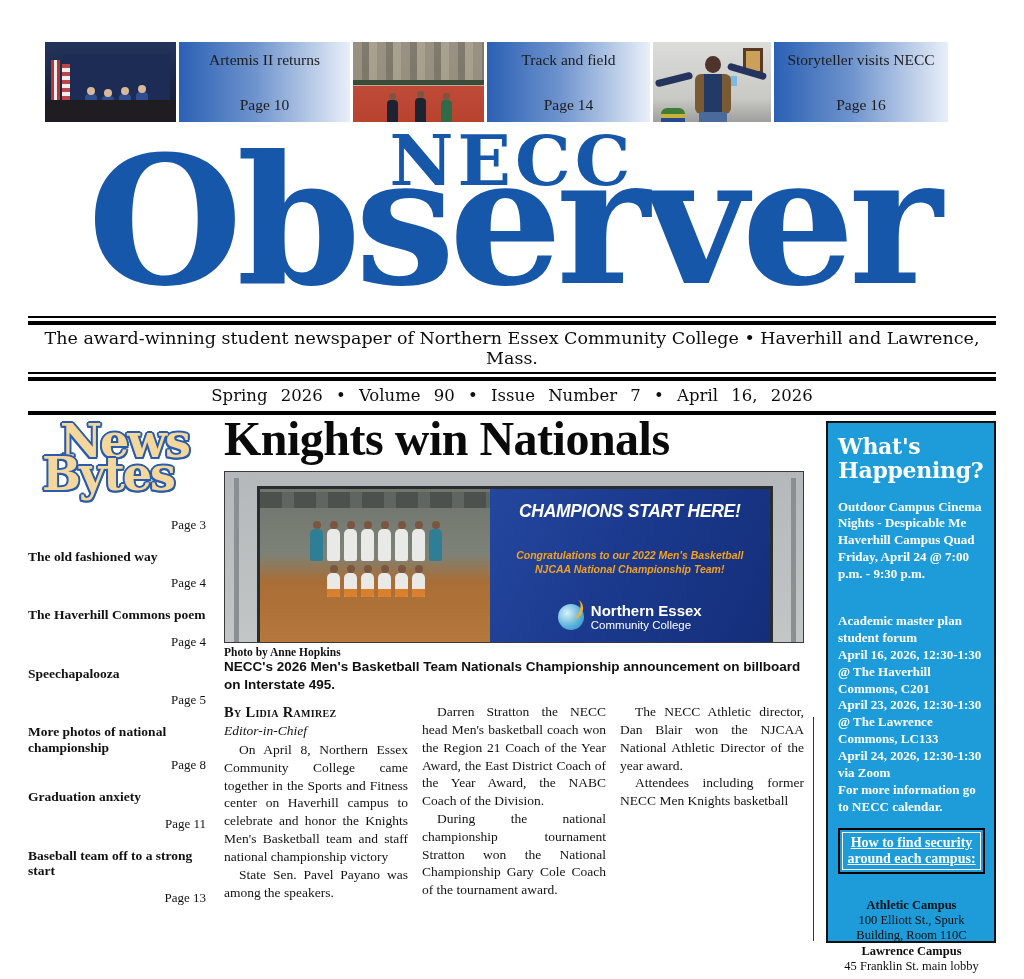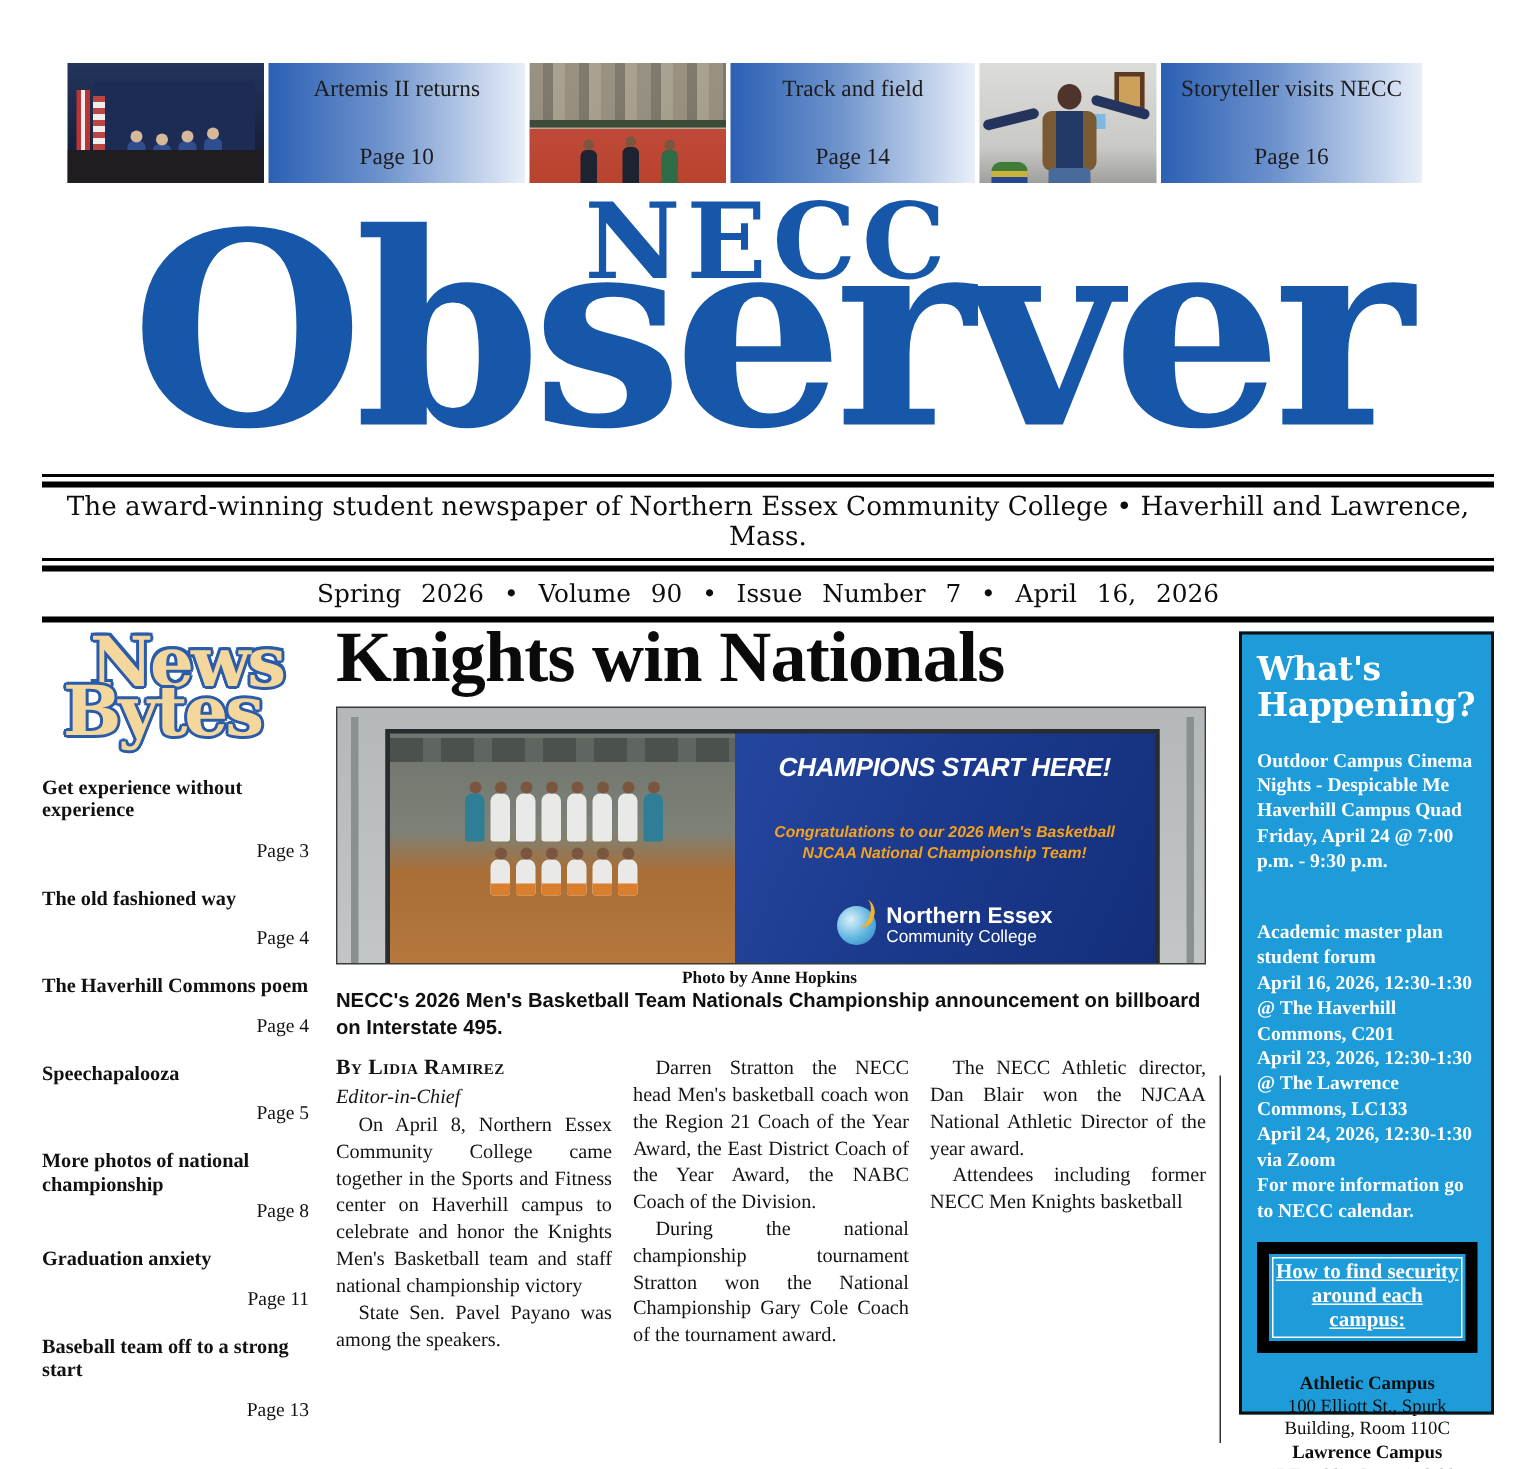--- a/index.html
+++ b/index.html
@@ -135,38 +135,38 @@
          background:repeating-linear-gradient(45deg,#595f62 0 4px,#787e81 4px 8px); }
   .leg.l1 { left:64px; } .leg.l2 { right:62px; }
   .ccbar { position:absolute; top:179px; left:50%; transform:translateX(-50%); z-index:3;
            display:flex; align-items:center; gap:5px; background:#1c1e1f; color:#eaeaea;
            font-family:"Liberation Sans", sans-serif; font-size:10px; padding:2px 12px; border-radius:9px; }
   .cclogo { width:10px; height:10px; border-radius:50%; flex:none;
             background:radial-gradient(circle at 30% 30%, #9fd8f0, #2d7fbd); }
   .adtag { position:absolute; right:46px; top:193px; background:#90959a; color:#2f3336;
            font-family:"Liberation Sans", sans-serif; font-size:6px; line-height:1.3; padding:0 3px; }
 
-  .credit { text-align:center; font-size:11.5px; font-weight:bold; margin:3px 2px 0 0; }
+  .credit { text-align:left; font-size:11.5px; font-weight:bold; margin:3px 2px 0 0; }
   .caption { font-family:"Liberation Sans", sans-serif; font-weight:bold; font-size:13.5px;
              line-height:1.3; margin:0 0 10px 0; color:#101010; }
 
   .cols { display:flex; gap:14px; }
   .col { flex:1; font-size:13.5px; line-height:1.32; text-align:justify; color:#131313; }
   .col p { margin:0; text-indent:15px; }
   .byline { font-weight:bold; font-variant:small-caps; font-size:14.5px; letter-spacing:.3px; text-align:left; }
   .role { font-style:italic; font-size:13.5px; margin-bottom:1px; text-align:left; }
 
   
   .happening { flex:none; width:170px; height:522px; border:2px solid #101010; background:#1d9cd9;
                color:#fff; padding:12px 9px 0 10px; }
   .h-title { font-family:"DejaVu Serif", serif; font-weight:bold; font-size:22px; line-height:1.08;
              letter-spacing:-0.3px; margin-bottom:16px; }
   .h-event { font-weight:bold; font-size:13px; line-height:1.3; margin-bottom:30px; }
   .h-lines { font-weight:bold; font-size:13px; line-height:1.3; margin-bottom:12px; }
-  .sec-box { border:8px solid #000000; padding:2px; margin:8px 0 13px; }
+  .sec-box { border:2px solid #000000; padding:2px; margin:8px 0 24px; }
   .sec-inner { border:1px solid #fff; text-align:center; font-weight:bold; font-size:14px;
                line-height:1.15; padding:2px 1px; text-decoration:underline; }
   .sec-info { color:#0d0d0d; text-align:center; font-size:12.5px; line-height:1.22; }
   .sec-info .b { font-weight:bold; }
 </style>
 </head>
 <body>
 
 <div class="page">
 
@@ -230,21 +230,20 @@
   </div>
 
   <div class="content">
 
     <aside class="newsbytes">
       <div class="nb-logo">
         <div class="nb1">News</div>
         <div class="nb2">Bytes</div>
       </div>
       <div class="nb-item">
-        <div class="nb-t">Get experience without experience</div>
         <div class="nb-p">Page 3</div>
       </div>
       <div class="nb-item">
         <div class="nb-t">The old fashioned way</div>
         <div class="nb-p">Page 4</div>
       </div>
       <div class="nb-item">
         <div class="nb-t">The Haverhill Commons poem</div>
         <div class="nb-p">Page 4</div>
       </div>
@@ -280,21 +279,21 @@
             <div class="players row-stand">
               <i class="player coach"></i><i class="player"></i><i class="player"></i><i class="player"></i><i class="player"></i><i class="player"></i><i class="player"></i><i class="player coach"></i>
             </div>
             <div class="players row-kneel">
               <i class="player"></i><i class="player"></i><i class="player"></i><i class="player"></i><i class="player"></i><i class="player"></i>
             </div>
           </div>
           <div class="panel">
             <div class="champions">CHAMPIONS START HERE!</div>
             <div class="congrats">
-              <div>Congratulations to our 2026 Men's Basketball</div>
+              <div>Congratulations to our 2022 Men's Basketball</div>
               <div>NJCAA National Championship Team!</div>
             </div>
             <div class="necclogo">
               <span class="swoosh"></span>
               <span class="logotext">
                 <div class="lt1">Northern Essex</div>
                 <div class="lt2">Community College</div>
               </span>
             </div>
           </div>

